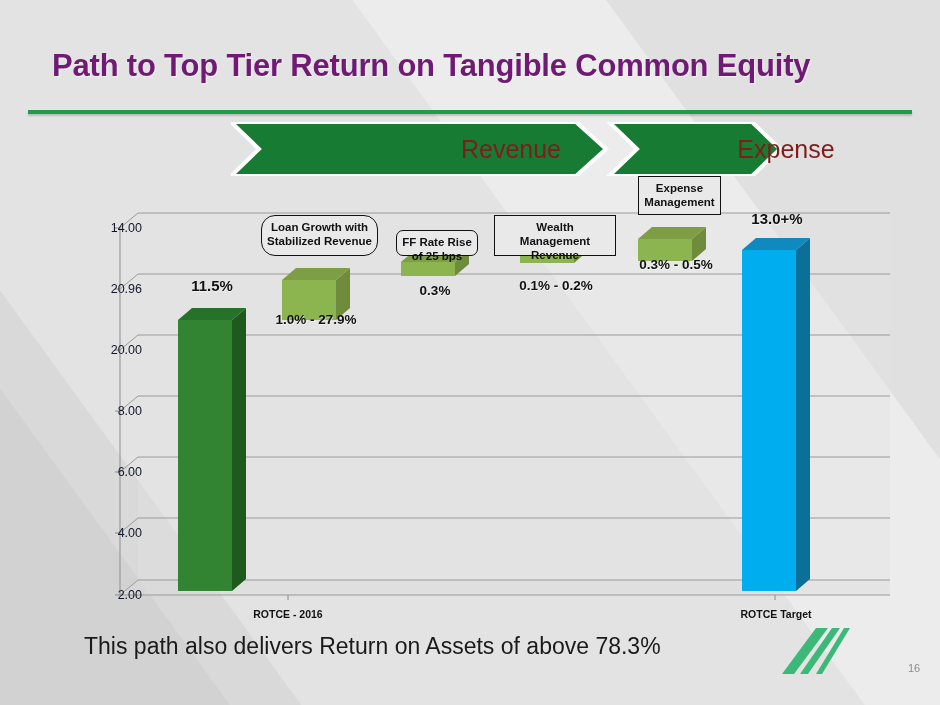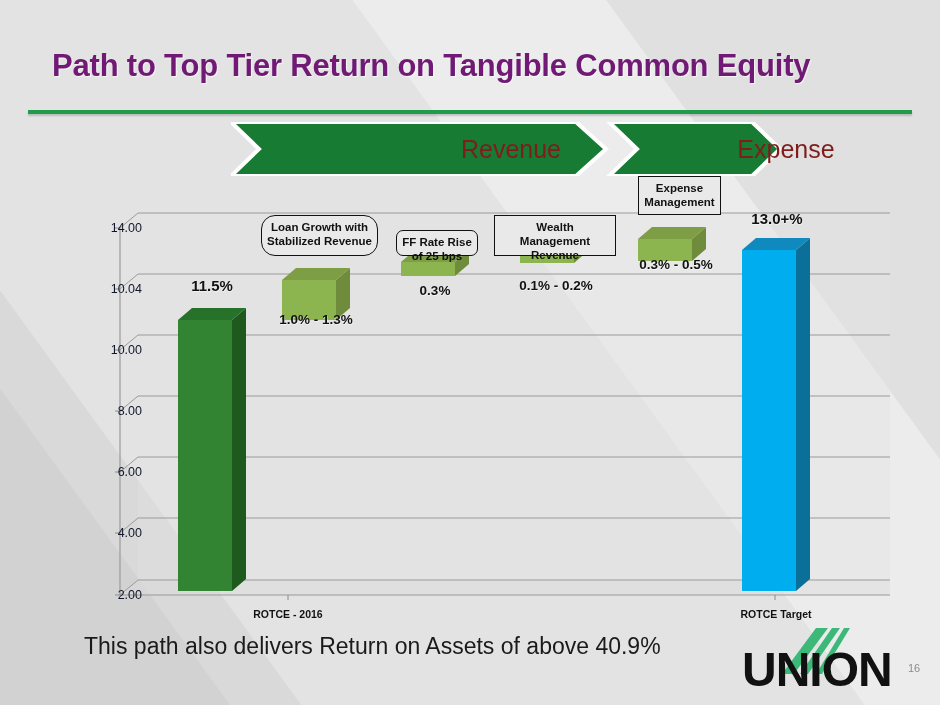--- a/index.html
+++ b/index.html
@@ -136,22 +136,22 @@
       <line x1="45" y1="277" x2="50" y2="277" stroke="#8a8a8a" stroke-width="1"></line>
       <line x1="45" y1="338" x2="50" y2="338" stroke="#8a8a8a" stroke-width="1"></line>
       <line x1="45" y1="400" x2="50" y2="400" stroke="#8a8a8a" stroke-width="1"></line>
 
       <line x1="218" y1="400" x2="218" y2="405" stroke="#8a8a8a" stroke-width="1"></line>
       <line x1="705" y1="400" x2="705" y2="405" stroke="#8a8a8a" stroke-width="1"></line>
     </svg>
 
     <div id="ylabels">
       <div class="axis-label" style="top:26px;">14.00</div>
-      <div class="axis-label" style="top:87px;">10.04</div>
-      <div class="axis-label" style="top:148px;">10.00</div>
+      <div class="axis-label" style="top:87px;">20.96</div>
+      <div class="axis-label" style="top:148px;">20.00</div>
       <div class="axis-label" style="top:209px;">8.00</div>
       <div class="axis-label" style="top:270px;">6.00</div>
       <div class="axis-label" style="top:331px;">4.00</div>
       <div class="axis-label" style="top:393px;">2.00</div>
     </div>
 
     <div class="bar" style="left:108px;top:113px;width:68px;height:283px;">
       <svg width="68" height="283" viewBox="0 0 68 283">
         <polygon points="0,12 54,12 54,283 0,283" fill="#328432"></polygon>
         <polygon points="54,12 68,0 68,271 54,283" fill="#1E5A1E"></polygon>
@@ -193,21 +193,21 @@
 
     <div class="bar" style="left:672px;top:43px;width:68px;height:353px;">
       <svg width="68" height="353" viewBox="0 0 68 353">
         <polygon points="0,12 54,12 54,353 0,353" fill="#00AEEF"></polygon>
         <polygon points="54,12 68,0 68,341 54,353" fill="#0A7099"></polygon>
         <polygon points="0,12 14,0 68,0 54,12" fill="#1089BE"></polygon>
       </svg>
     </div>
 
     <div class="vlabel" style="left:102px;top:82px;width:80px;">11.5%</div>
-    <div class="vlabel sm" style="left:190px;top:117px;width:112px;">1.0% - 1.3%</div>
+    <div class="vlabel sm" style="left:190px;top:117px;width:112px;">1.0% - 27.9%</div>
     <div class="vlabel sm" style="left:320px;top:88px;width:90px;">0.3%</div>
     <div class="vlabel sm" style="left:430px;top:83px;width:112px;">0.1% - 0.2%</div>
     <div class="vlabel sm" style="left:550px;top:62px;width:112px;">0.3% - 0.5%</div>
     <div class="vlabel" style="left:660px;top:15px;width:94px;">13.0+%</div>
 
     <div class="cat" style="left:158px;top:413px;width:120px;">ROTCE - 2016</div>
     <div class="cat" style="left:646px;top:413px;width:120px;">ROTCE Target</div>
 
   </div>
 
@@ -224,26 +224,25 @@
   <div class="callout" style="left:494px;top:215px;width:122px;height:41px;">
     <div>Wealth Management</div>
     <div>Revenue</div>
   </div>
 
   <div class="callout" style="left:638px;top:176px;width:83px;height:39px;">
     <div>Expense</div>
     <div>Management</div>
   </div>
 
-  <div id="footer-text">This path also delivers Return on Assets of above 40.9%</div>
+  <div id="footer-text">This path also delivers Return on Assets of above 78.3%</div>
 
   <div id="logo">
     <svg id="logo-strokes" width="70" height="52" viewBox="0 0 70 52">
       <polygon points="34,2 46,2 12,48 0,48" fill="#3CB878"></polygon>
       <polygon points="50,2 58,2 26,48 18,48" fill="#3CB878"></polygon>
       <polygon points="62,2 68,2 40,48 34,48" fill="#3CB878"></polygon>
     </svg>
-    <div id="logo-word">UNION</div>
   </div>
 
   <div id="pagenum">16</div>
 
 </div>
 
 </body></html>

